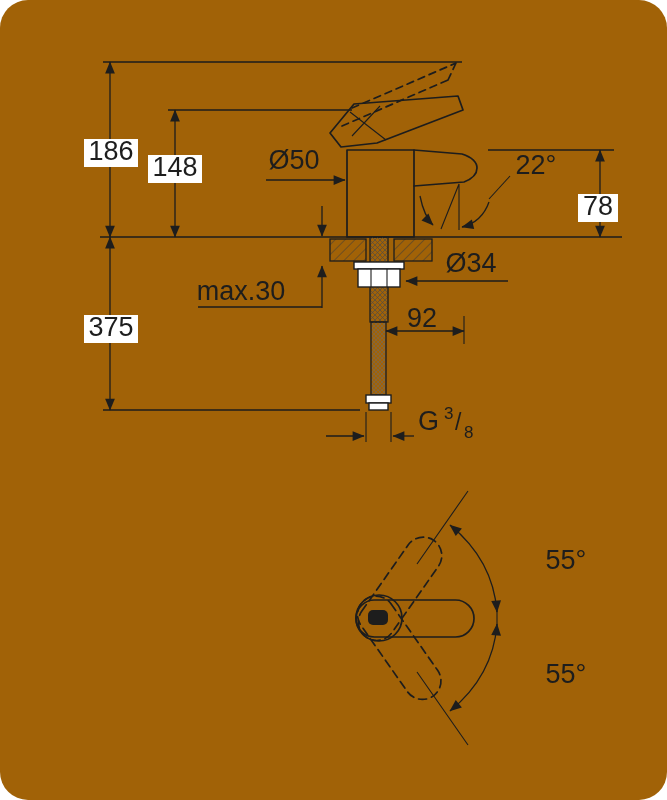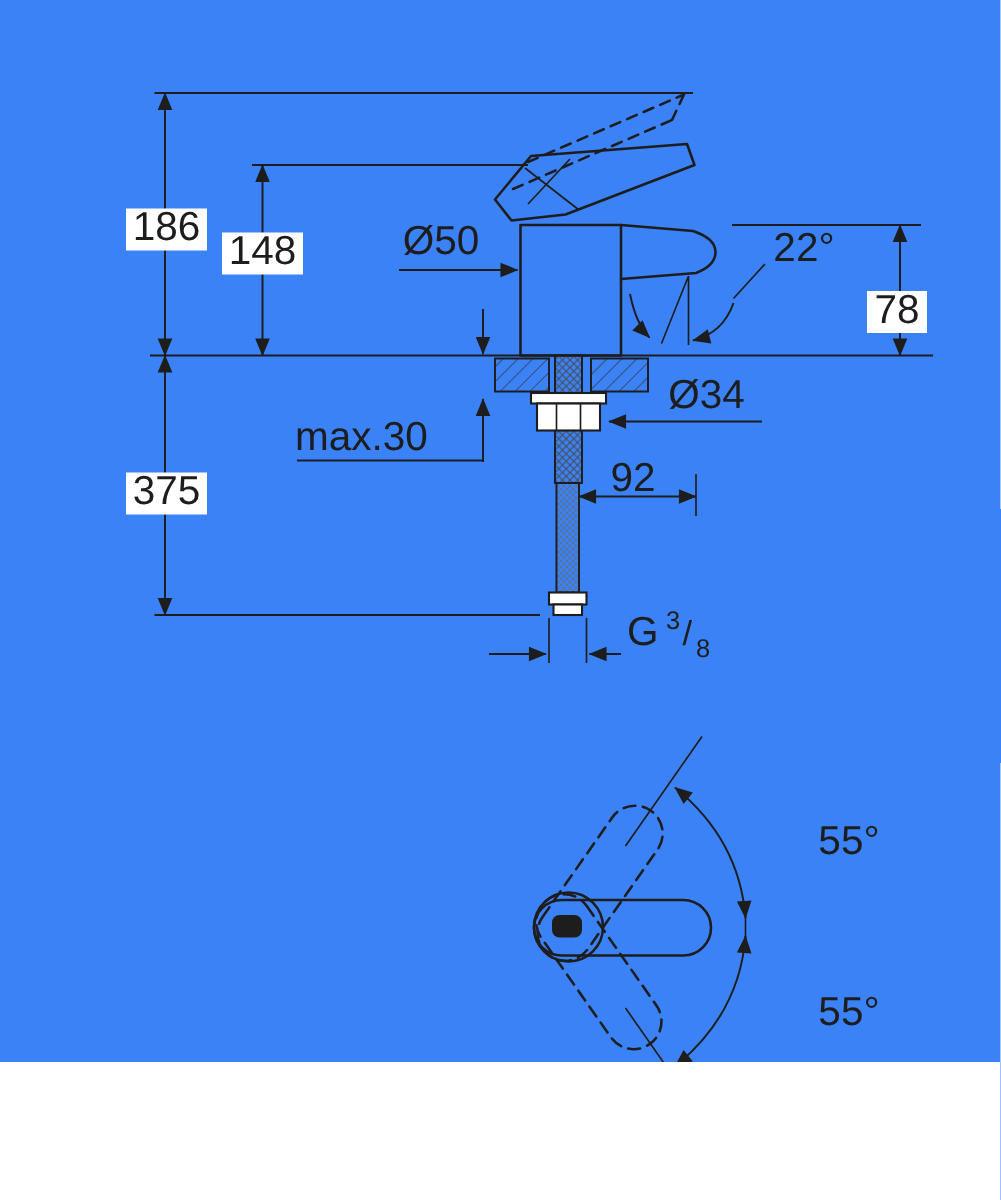--- a/index.html
+++ b/index.html
@@ -1,17 +1,17 @@
 <!DOCTYPE html>
 <html><head>
 <meta charset="utf-8">
 <style>
   html,body{margin:0;padding:0;background:#ffffff;}
-  .canvas{width:667px;height:708px;position:relative;background:#3b82f6;overflow:hidden;
-          font-family:"Liberation Sans", sans-serif;}
+  .canvas{width:667px;height:800px;position:relative;background:#a16207;overflow:hidden;
+          font-family:"Liberation Sans", sans-serif;border-radius:28px;}
   svg{display:block;}
   .obj{stroke:#1d1d1d;stroke-width:1.7;fill:none;stroke-linejoin:round;stroke-linecap:round;}
   .dim{stroke:#1d1d1d;stroke-width:1.3;fill:none;}
   .thin{stroke:#1d1d1d;stroke-width:1.1;fill:none;}
   .dash{stroke-dasharray:8 5;}
   .dash2{stroke-dasharray:7 5;}
   .lbl{font-family:"Liberation Sans",sans-serif;font-size:27px;fill:#1d1d1d;
        text-anchor:middle;dominant-baseline:middle;}
   .frac{font-family:"Liberation Sans",sans-serif;fill:#1d1d1d;text-anchor:start;}
   .bg{fill:#ffffff;stroke:none;}

